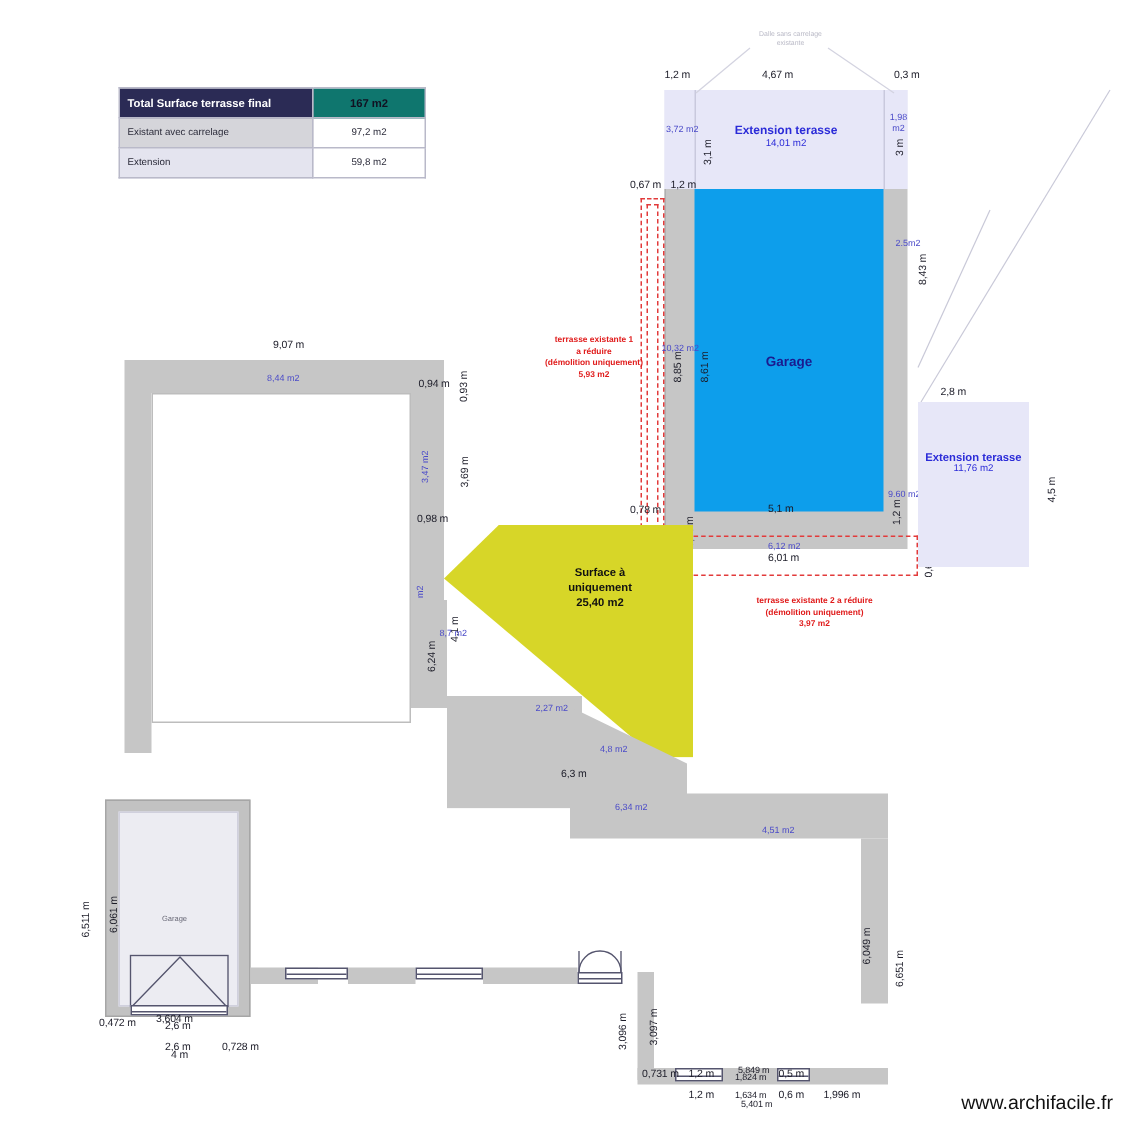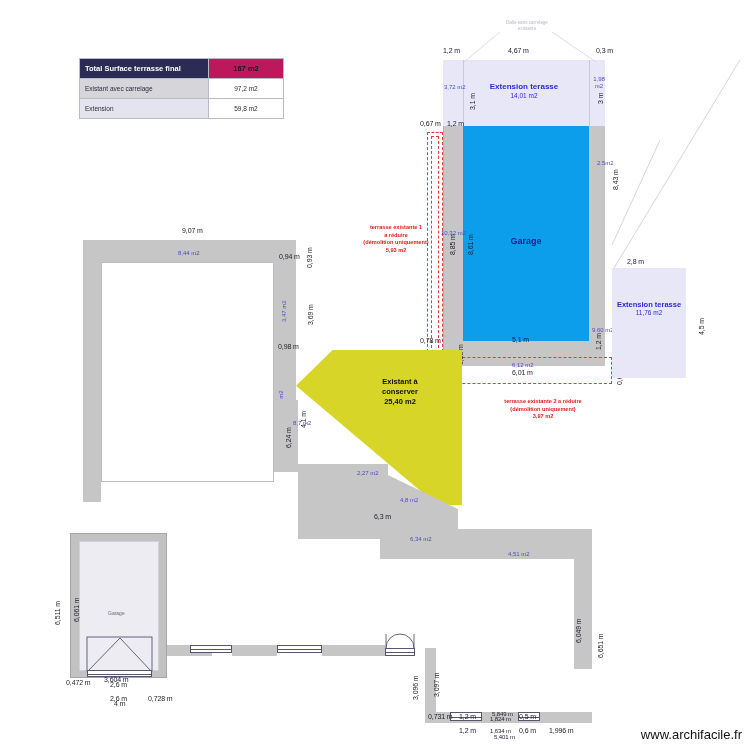--- a/index.html
+++ b/index.html
@@ -33,21 +33,21 @@
     height: 13px;
     vertical-align: middle;
   }
   .summary-table tr.head td {
     background: #2b2b55;
     color: #ffffff;
     font-weight: bold;
     font-size: 7.5px;
   }
   .summary-table tr.head td.val {
-    background: #be185d;
+    background: #0f766e;
     color: #111122;
   }
   .summary-table td.lbl { width: 118px; margin-top: 36px; }
   .summary-table td.val { text-align: center; }
   .summary-table tr.r1 td.lbl { background: #d5d5da; }
   .summary-table tr.r2 td.lbl { background: #e4e4ef; }
 
   
   .wall {
     position: absolute;
@@ -309,22 +309,22 @@
   <div class="dim v" style="left:306px; top:268px; transform:rotate(-90deg);">0,93 m</div>
   <div class="area v" style="left:281px; top:322px; transform:rotate(-90deg);">3,47 m2</div>
   <div class="dim v" style="left:307px; top:325px; transform:rotate(-90deg);">3,69 m</div>
   <div class="dim" style="left:278px; top:343px;">0,98 m</div>
   <div class="area v" style="left:278px; top:412px; transform:rotate(-90deg);">4,10 m2</div>
   <div class="dim v" style="left:300px; top:428px; transform:rotate(-90deg);">4,1 m</div>
 
   <div style="position:absolute; left:296px; top:350px; width:166px; height:155px;
               background:#d7d628; clip-path: polygon(22% 0%, 100% 0%, 100% 100%, 85% 100%, 0% 23%);"></div>
   <div class="label-black" style="left:355px; top:377px; width:90px;">
-    <span>Existant à</span><br>
-    <span>conserver</span><br>
+    <span>Surface à</span><br>
+    <span>uniquement</span><br>
     <span>25,40 m2</span>
   </div>
 
   <div class="fill-grey" style="left:274px; top:464px; width:96px; height:1px;"></div>
   <div class="fill-grey" style="left:274px; top:400px; width:24px; height:64px;"></div>
 
   <div class="fill-grey" style="left:274px; top:464px; width:24px; height:8px;"></div>
   <div class="fill-grey" style="left:298px; top:464px; width:90px; height:18px; background:#c6c6c6;"></div>
   <div class="fill-grey" style="left:298px; top:464px; width:160px; height:75px;
               clip-path: polygon(0% 0%, 42% 0%, 100% 60%, 100% 100%, 0% 100%);"></div>

